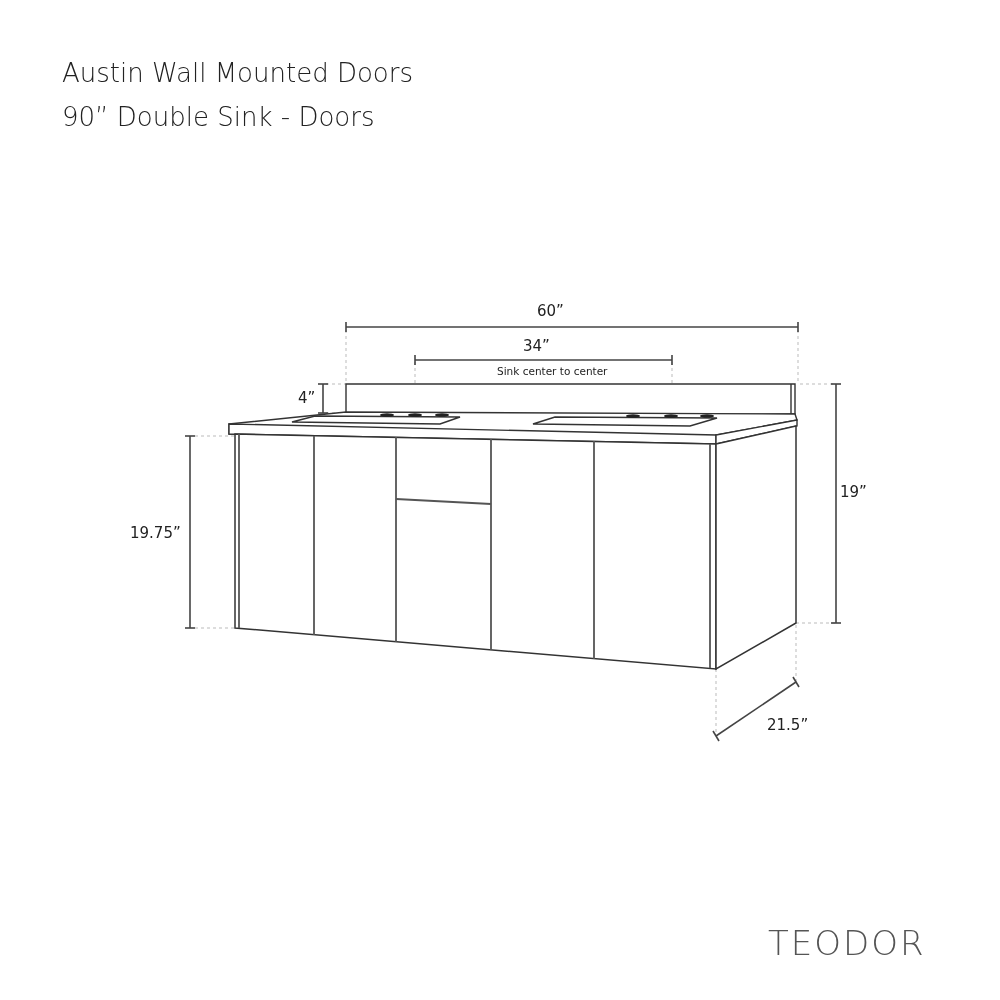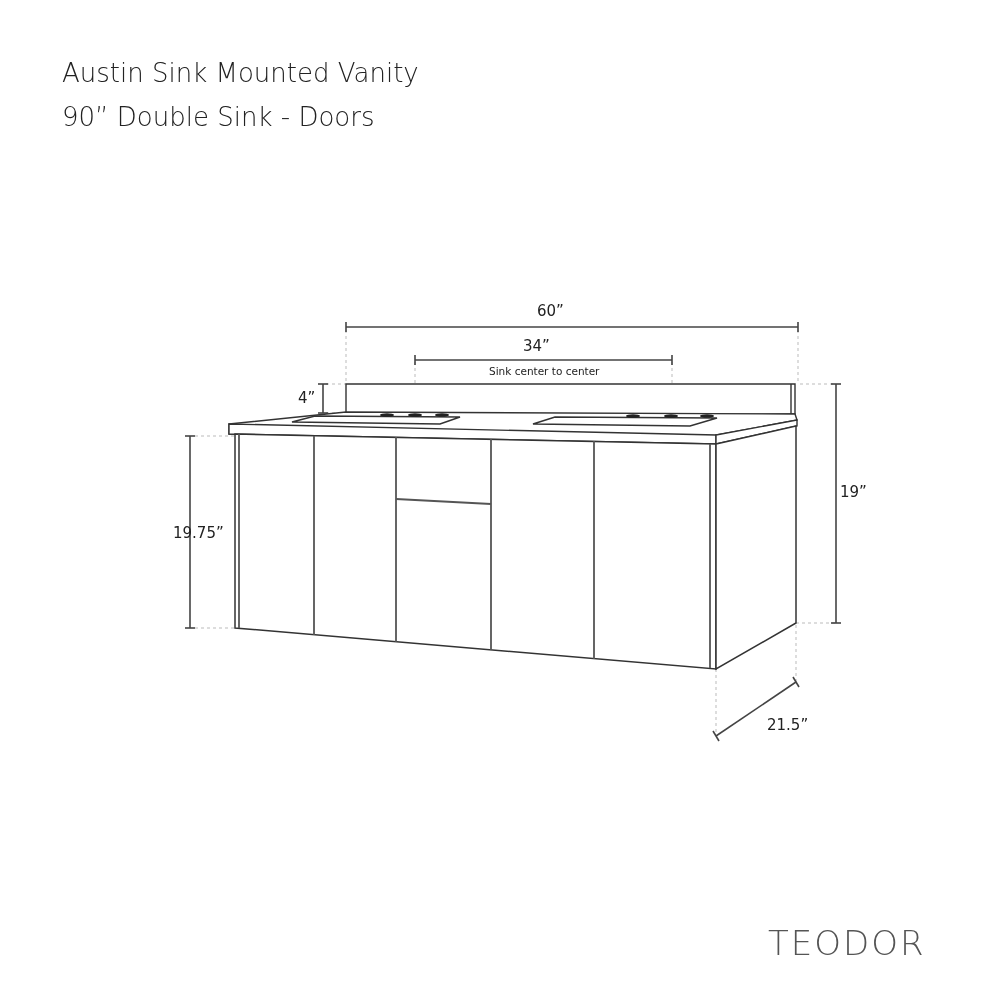--- a/index.html
+++ b/index.html
@@ -3,26 +3,26 @@
   <meta charset="utf-8">
   <style>
     html, body { margin: 0; padding: 0; background: #ffffff; }
     body { width: 1000px; height: 1000px; position: relative; overflow: hidden; font-family: "DejaVu Sans", sans-serif; color: #222; }
     .title { position: absolute; left: 62px; font-size: 26px; font-weight: 300; color: #222; letter-spacing: 0px; line-height: 1; white-space: nowrap; font-family: "DejaVu Sans", sans-serif; }
     .title.l1 { top: 60px; }
     .title.l2 { top: 104px; }
     .brand { position: absolute; left: 768px; top: 926px; font-size: 34px; font-weight: 300; color: #555; letter-spacing: 2px; font-family: "DejaVu Sans", sans-serif; line-height: 1; }
     svg.drawing { position: absolute; left: 0; top: 0; }
     .dim-label { position: absolute; font-size: 15px; color: #222; white-space: nowrap; line-height: 1; text-align: center; }
-    .dim-note { position: absolute; font-size: 10.5px; color: #222; white-space: nowrap; line-height: 1; }
+    .dim-note { position: absolute; font-size: 10.5px; color: #222; white-space: nowrap; line-height: 1; margin-left: 8px; }
   </style>
 </head>
 <body>
 
-<div class="title l1">Austin Sink Mounted Vanity</div>
+<div class="title l1">Austin Wall Mounted Doors</div>
 <div class="title l2">90” Double Sink - Doors</div>
 
 <svg class="drawing" width="1000" height="1000" viewBox="0 0 1000 1000" xmlns="http://www.w3.org/2000/svg">
 
   <g stroke="#bbb" stroke-width="1" stroke-dasharray="3,3" fill="none">
     <line x1="346" y1="330" x2="346" y2="384"></line>
     <line x1="798" y1="330" x2="798" y2="384"></line>
     <line x1="415" y1="362" x2="415" y2="416"></line>
     <line x1="672" y1="362" x2="672" y2="416"></line>
     <line x1="326" y1="384" x2="346" y2="384"></line>
@@ -97,17 +97,17 @@
     <line x1="594" y1="441" x2="594" y2="659"></line>
     <line x1="710" y1="444" x2="710" y2="668"></line>
     <line x1="396" y1="499" x2="491" y2="504"></line>
   </g>
 </svg>
 
 <div class="dim-label" style="left:537px;top:304px;">60”</div>
 <div class="dim-label" style="left:523px;top:339px;">34”</div>
 <div class="dim-note" style="left:489px;top:366px;">Sink center to center</div>
 <div class="dim-label" style="left:298px;top:391px;">4”</div>
-<div class="dim-label" style="left:130px;top:526px;margin-left:43px;">19.75”</div>
+<div class="dim-label" style="left:130px;top:526px;">19.75”</div>
 <div class="dim-label" style="left:840px;top:485px;">19”</div>
 <div class="dim-label" style="left:756px;top:718px;margin-left:11px;">21.5”</div>
 
 <div class="brand">TEODOR</div>
 
 </body></html>

